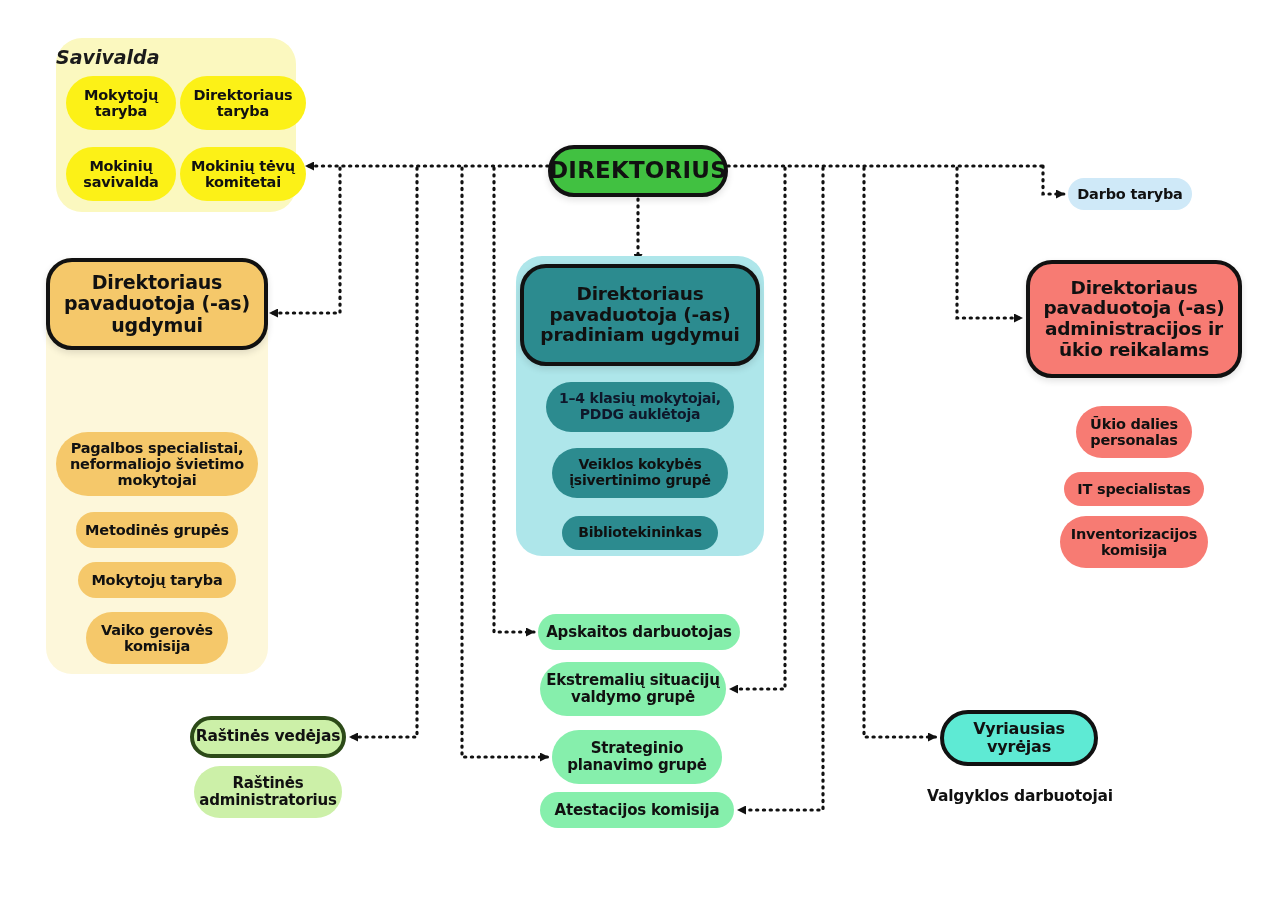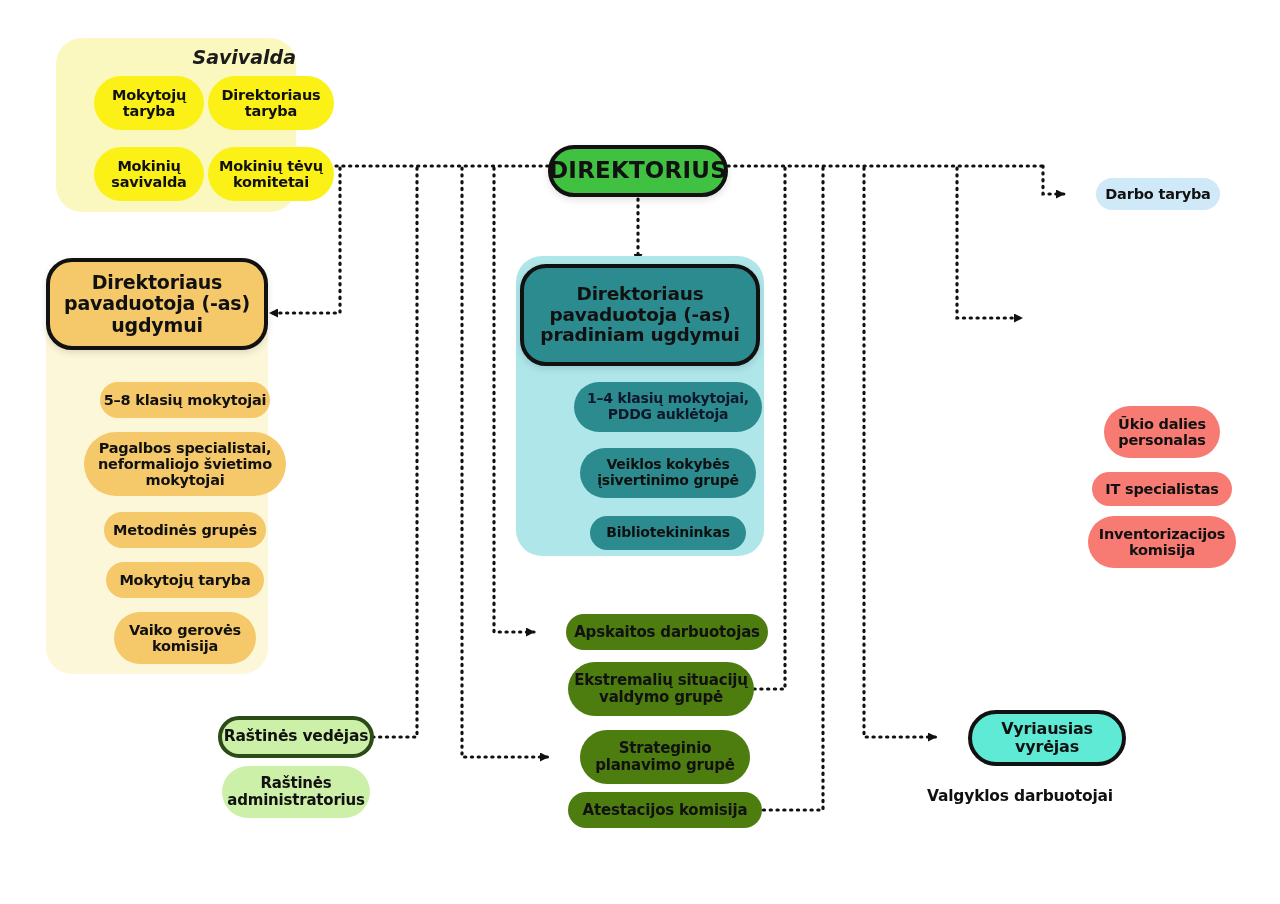--- a/index.html
+++ b/index.html
@@ -17,21 +17,21 @@
   
   .node{
     position:absolute;
     display:flex;align-items:center;justify-content:center;
     text-align:center;
     font-weight:bold;
     line-height:1.12;
     box-sizing:border-box;
     letter-spacing:-0.2px;
   }
-  .pill{border-radius:999px;margin-left:28px;}
+  .pill{border-radius:999px;}
   .rrect{border-radius:26px;}
   .outlined{border:4px solid #111111;}
   .panel{position:absolute;box-sizing:border-box;}
 
   
   .panel-yellow{
     left:56px;top:38px;width:240px;height:174px;
     background:#fbf8bf;border-radius:26px;
   }
   .panel-cream{
@@ -42,29 +42,29 @@
     left:516px;top:256px;width:248px;height:300px;
     background:#aee6ea;border-radius:26px;
   }
 
   
   .c-green{background:#41c141;}
   .c-yellow{background:#fcf117;}
   .c-orange{background:#f5c86a;}
   .c-teal{background:#2c8b8f;}
   .c-red{background:#f77b73;}
-  .c-salmon{background:#4d7c0f;}
+  .c-salmon{background:#86efac;}
   .c-lgreen{background:#ccf0a8;}
   .c-lblue{background:#cfe9f8;}
   .c-white{background:#5eead4;}
 
   
   .savivalda-title{
     position:absolute;left:56px;top:46px;width:240px;height:26px;
-    text-align:right;font-style:italic;font-weight:bold;font-size:19px;color:#1b1b1b;
+    text-align:left;font-style:italic;font-weight:bold;font-size:19px;color:#1b1b1b;
   }
 
   #n-mokytoju-taryba   {left:66px; top:76px;  width:110px;height:54px;font-size:14.5px;}
   #n-progimnazijos     {left:180px;top:76px;  width:126px;height:54px;font-size:14.5px;}
   #n-mokiniu-savivalda {left:66px; top:147px; width:110px;height:54px;font-size:14.5px;}
   #n-mokiniu-tevu      {left:180px;top:147px; width:126px;height:54px;font-size:14.5px;}
 
   #n-direktorius{
     left:548px;top:145px;width:180px;height:52px;font-size:23px;letter-spacing:0.2px;
   }
@@ -158,34 +158,34 @@
 
   <div class="node pill c-yellow" id="n-mokytoju-taryba">Mokytojų taryba</div>
   <div class="node pill c-yellow" id="n-progimnazijos">Direktoriaus taryba</div>
   <div class="node pill c-yellow" id="n-mokiniu-savivalda">Mokinių savivalda</div>
   <div class="node pill c-yellow" id="n-mokiniu-tevu">Mokinių tėvų komitetai</div>
 
   <div class="node rrect outlined c-green shadow-soft" id="n-direktorius">DIREKTORIUS</div>
 
   <div class="panel panel-cream"></div>
   <div class="node rrect outlined c-orange shadow-soft" id="n-pav-ugdymui">Direktoriaus pavaduotoja (-as) ugdymui</div>
-  <div class="node pill c-orange" id="n-5-8">5–8 klasių mokytojai</div>
   <div class="node pill c-orange" id="n-pagalbos">Pagalbos specialistai, neformaliojo švietimo mokytojai</div>
   <div class="node pill c-orange" id="n-metodines">Metodinės grupės</div>
   <div class="node pill c-orange" id="n-mok-taryba2">Mokytojų taryba</div>
   <div class="node pill c-orange" id="n-vaiko">Vaiko gerovės komisija</div>
 
   <div class="panel panel-teal"></div>
   <div class="node rrect outlined c-teal shadow-soft" id="n-pav-pradiniam">Direktoriaus pavaduotoja (-as) pradiniam ugdymui</div>
   <div class="node pill c-teal" id="n-1-4">1–4 klasių mokytojai, PDDG auklėtoja</div>
   <div class="node pill c-teal" id="n-veiklos">Veiklos kokybės įsivertinimo grupė</div>
   <div class="node pill c-teal" id="n-biblio">Bibliotekininkas</div>
 
   <div class="node pill c-lblue" id="n-darbo-taryba">Darbo taryba</div>
 
+  <div class="node rrect outlined c-red shadow-soft" id="n-pav-admin">Direktoriaus pavaduotoja (-as) administracijos ir ūkio reikalams</div>
   <div class="node pill c-red" id="n-ukio-dalies">Ūkio dalies personalas</div>
   <div class="node pill c-red" id="n-it-spec">IT specialistas</div>
   <div class="node pill c-red" id="n-inventor">Inventorizacijos komisija</div>
 
   <div class="node pill c-salmon" id="n-apskaitos">Apskaitos darbuotojas</div>
   <div class="node pill c-salmon" id="n-ekstremaliu">Ekstremalių situacijų valdymo grupė</div>
   <div class="node pill c-salmon" id="n-strateginio">Strateginio planavimo grupė</div>
   <div class="node pill c-salmon" id="n-atestacijos">Atestacijos komisija</div>
 
   <div class="node pill c-lgreen" id="n-rastines-adm">Raštinės administratorius</div>

